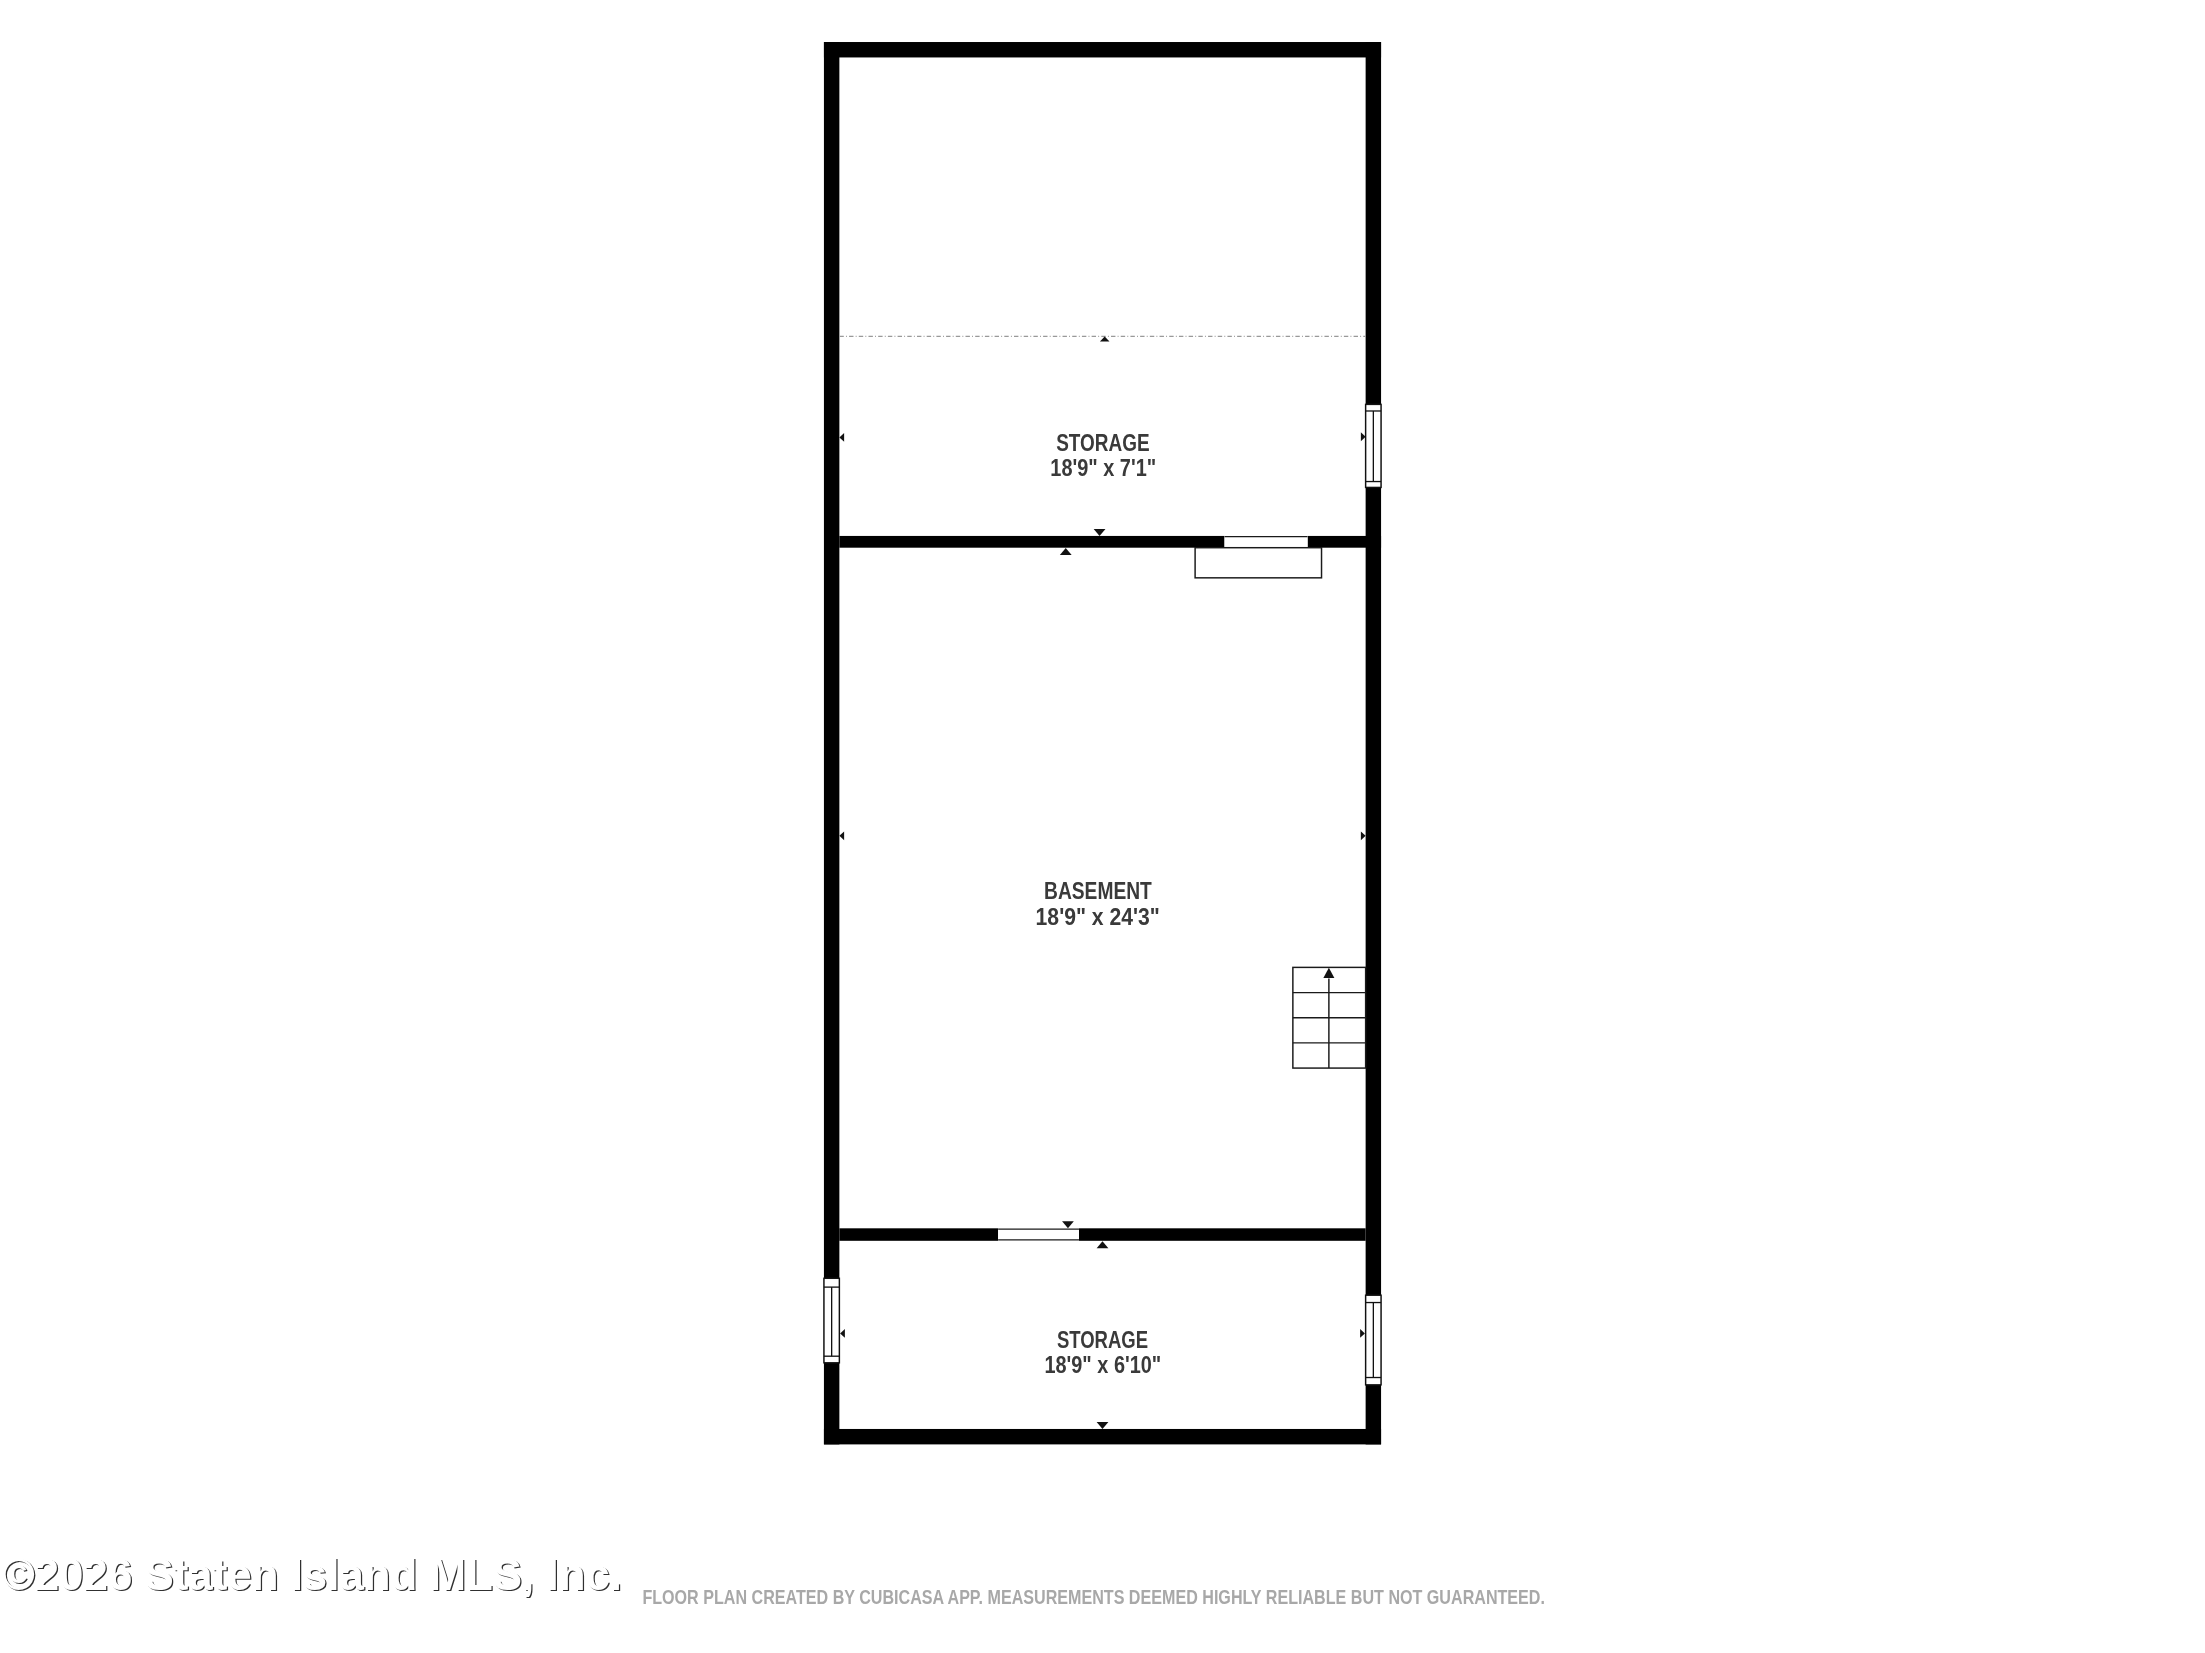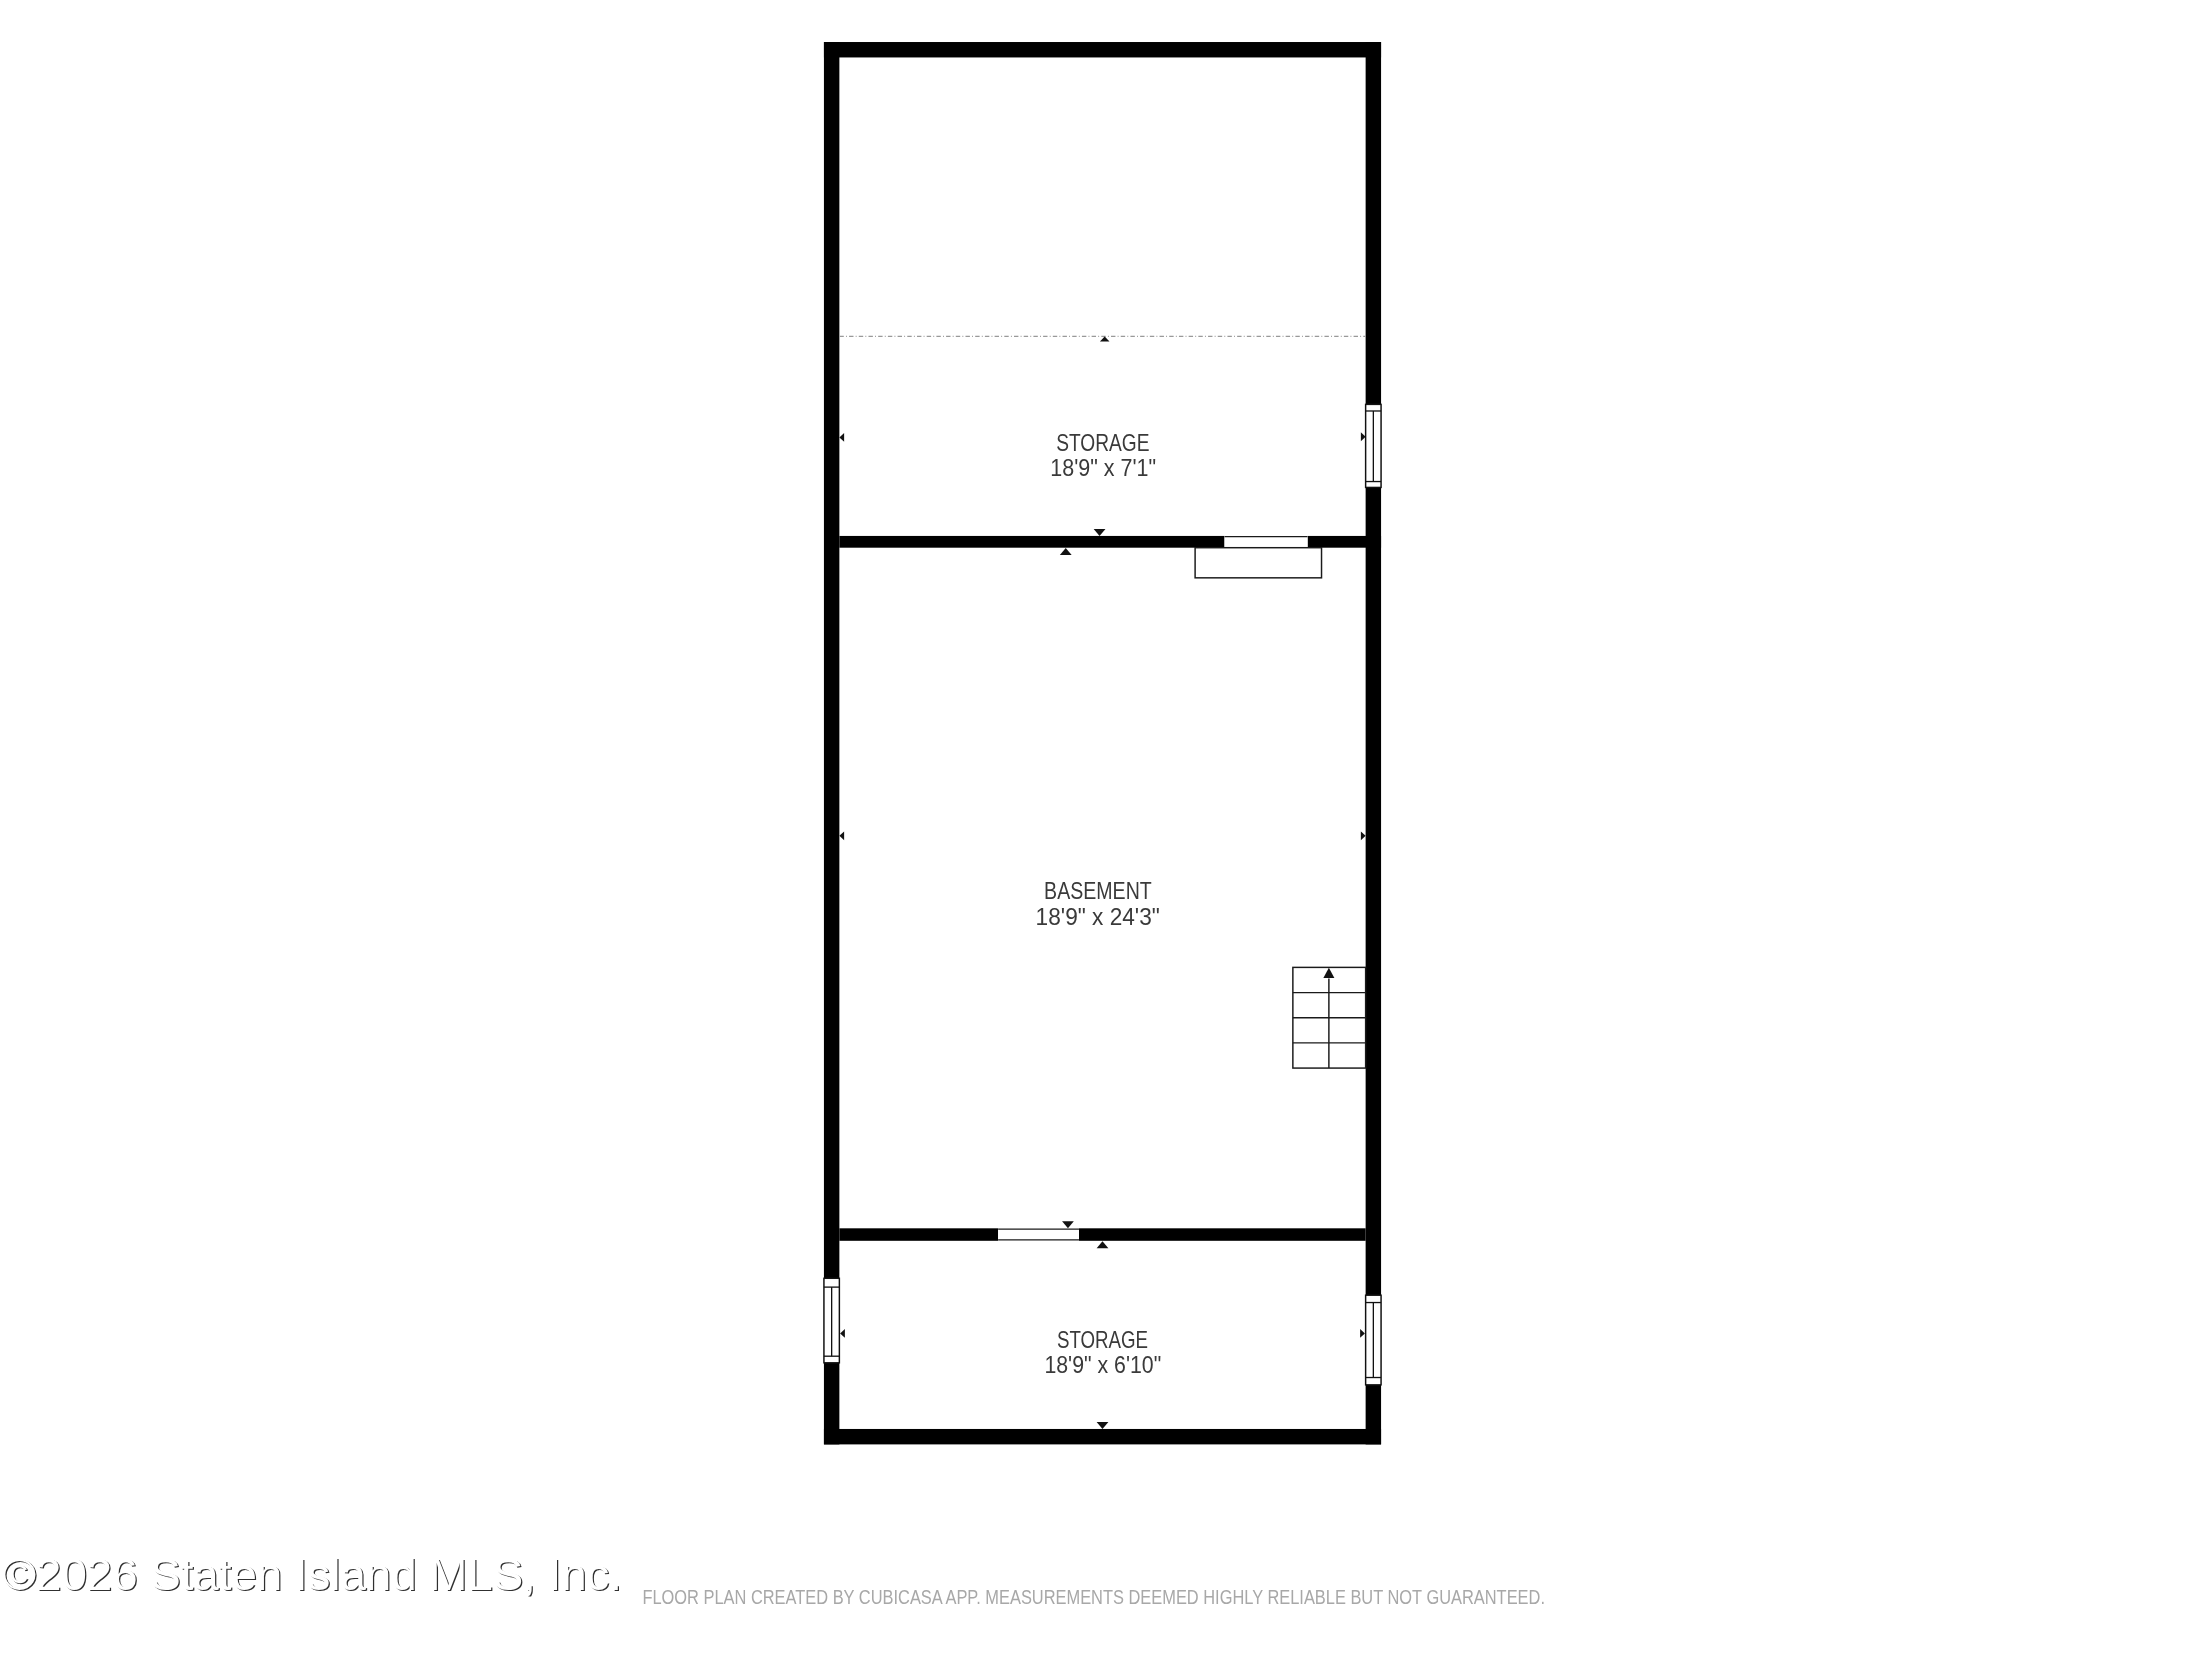--- a/index.html
+++ b/index.html
@@ -1,17 +1,17 @@
 <!DOCTYPE html>
 <html style="font-size:11.8px"><head>
 <meta charset="utf-8">
 <style>
   html,body{margin:0;padding:0;background:#ffffff;}
   .page{position:relative;width:2205px;height:1654px;background:#ffffff;overflow:hidden;
-        font-family:"Liberation Sans", sans-serif;}
+        font-family:"Liberation Sans", sans-serif;font-weight:bold;}
   svg{position:absolute;left:0;top:0;}
 </style>
 </head>
 <body>
 <div class="page">
 <svg width="2205" height="1654" viewBox="0 0 3000 2250">
 
   <rect x="0" y="0" width="3000" height="2250" fill="#ffffff"></rect>
 
   <rect x="1142" y="78" width="716" height="651" fill="#ffffff"></rect>

